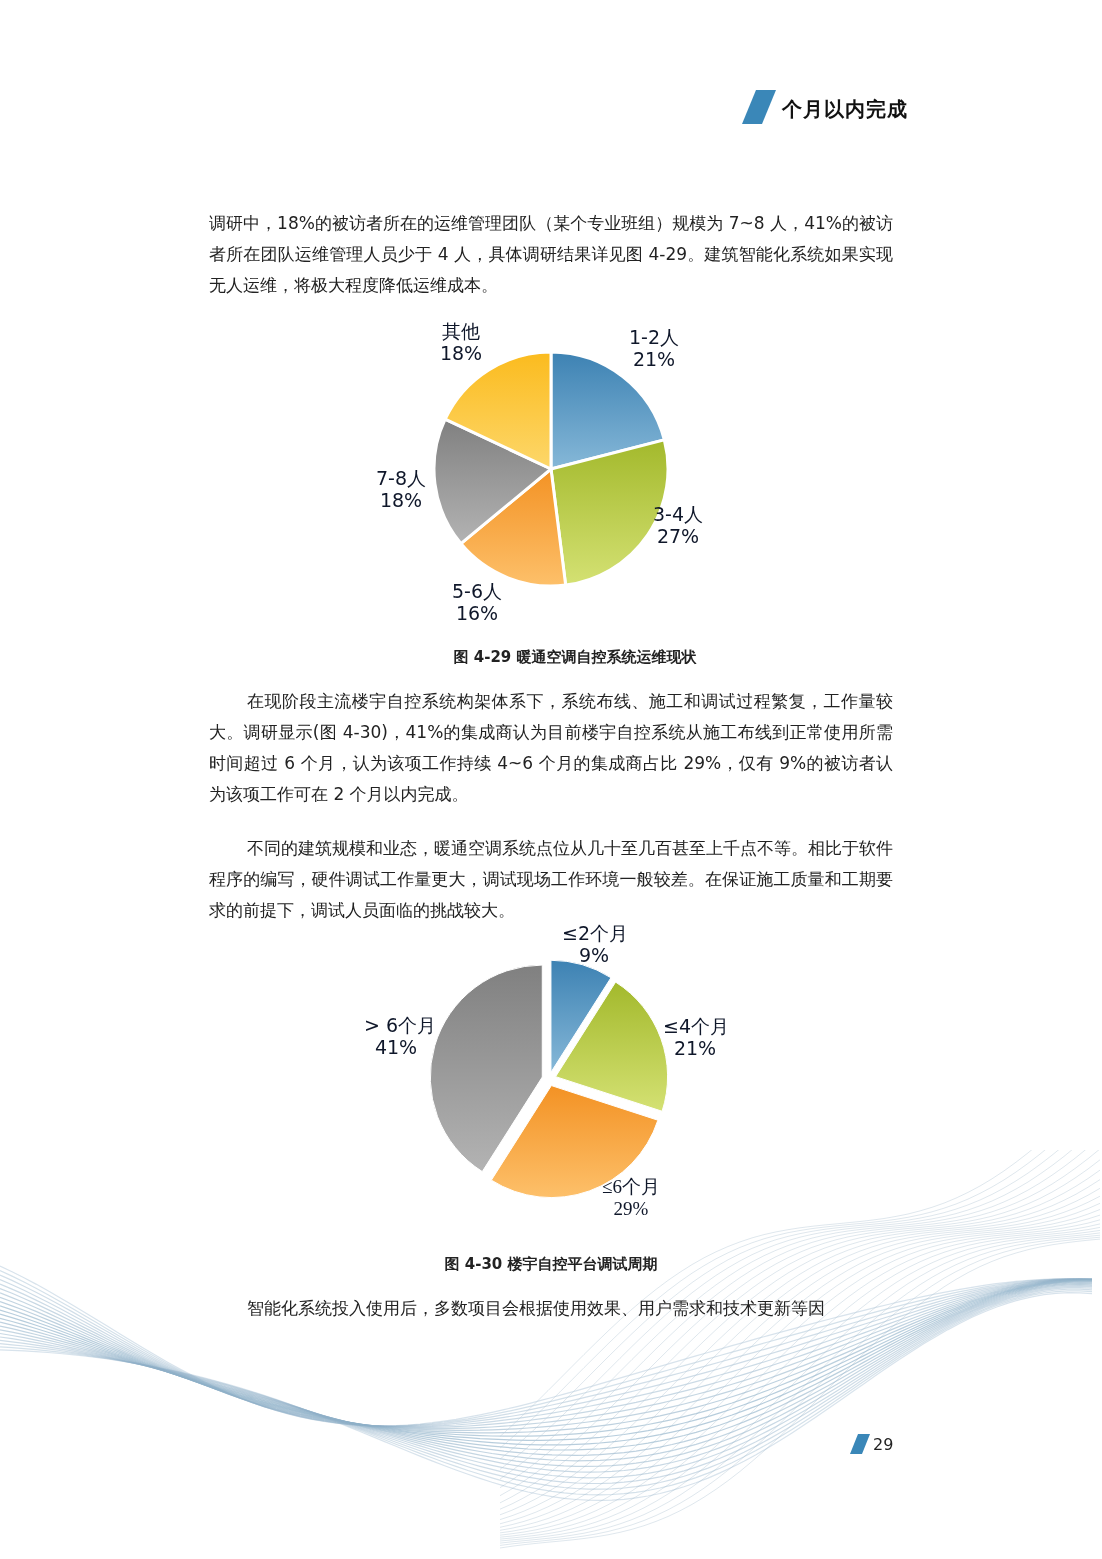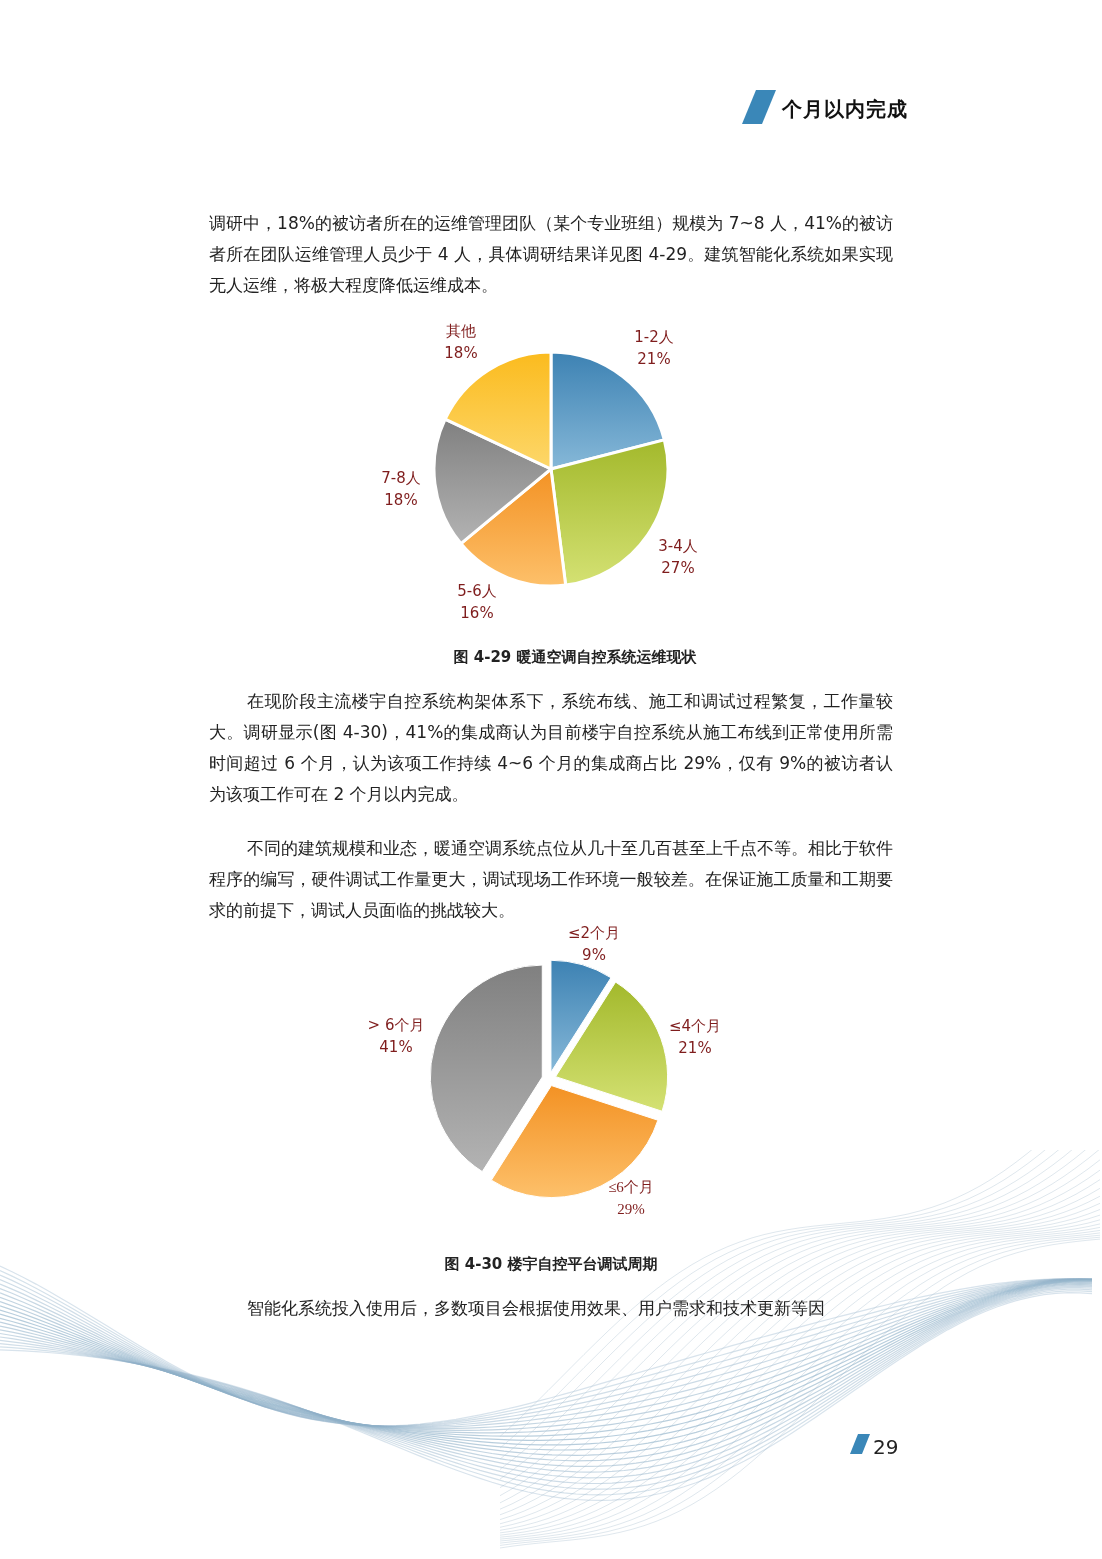--- a/index.html
+++ b/index.html
@@ -3,23 +3,23 @@
 <meta charset="utf-8">
 <style>
   html, body { margin: 0; padding: 0; background: #ffffff; }
   body { width: 1102px; height: 1559px; position: relative; overflow: hidden;
          font-family: "DejaVu Sans", "Liberation Sans", sans-serif; color: #222; }
   .header-mark { position: absolute; left: 742px; top: 90px; width: 34px; height: 34px; }
   .header-title { position: absolute; left: 782px; top: 96px; font-size: 20px; font-weight: bold; color: #111; letter-spacing: 1px; }
   .para { position: absolute; left: 209px; width: 684px; font-size: 17px; line-height: 31px; color: #222; text-align: justify; }
   .para.indent { text-indent: 38px; }
   .caption { position: absolute; left: 0; width: 1102px; text-align: center; font-size: 15px; font-weight: bold; color: #222; }
-  .plabel { position: absolute; font-size: 15px; color: #7f1d1d; text-align: center; line-height: 22px; white-space: nowrap; }
+  .plabel { position: absolute; font-size: 19px; color: #0f172a; text-align: center; line-height: 22px; white-space: nowrap; }
   .waves { position: absolute; left: 0; top: 1150px; width: 1102px; height: 409px; }
-  .pagenum { position: absolute; left: 873px; top: 1435px; font-size: 20px; color: #222; }
+  .pagenum { position: absolute; left: 873px; top: 1435px; font-size: 16px; color: #222; }
   .page-mark { position: absolute; left: 850px; top: 1434px; width: 20px; height: 20px; }
   svg.pie { position: absolute; overflow: visible; }
 </style>
 </head>
 <body>
 
 <svg class="header-mark" viewBox="0 0 34 34">
   <polygon points="14,0 34,0 20,34 0,34" fill="#3a87b8"></polygon>
 </svg>
 <div class="header-title">个月以内完成</div>
@@ -53,21 +53,21 @@
     <path d="M551,469 L664.3242298520498,439.903283201712 A117,117 0 0 1 565.6639883270236,585.077420053794 Z" fill="url(#pie1-g1)" stroke="#ffffff" stroke-width="3"></path>
     <path d="M551,469 L565.6639883270236,585.077420053794 A117,117 0 0 1 460.84995059523266,543.5786068005966 Z" fill="url(#pie1-g2)" stroke="#ffffff" stroke-width="3"></path>
     <path d="M551,469 L460.84995059523266,543.5786068005966 A117,117 0 0 1 445.13523486147574,419.1838228868865 Z" fill="url(#pie1-g3)" stroke="#ffffff" stroke-width="3"></path>
     <path d="M551,469 L445.13523486147574,419.1838228868865 A117,117 0 0 1 551,352 Z" fill="url(#pie1-g4)" stroke="#ffffff" stroke-width="3"></path>
   </svg>
 
 <div class="plabel" style="left:628px;top:326px;width:52px;">
   <div>1-2人</div>
   <div>21%</div>
 </div>
-<div class="plabel" style="left:652px;top:535px;width:52px;">
+<div class="plabel" style="left:652px;top:503px;width:52px;">
   <div>3-4人</div>
   <div>27%</div>
 </div>
 <div class="plabel" style="left:451px;top:580px;width:52px;">
   <div>5-6人</div>
   <div>16%</div>
 </div>
 <div class="plabel" style="left:375px;top:467px;width:52px;">
   <div>7-8人</div>
   <div>18%</div>

